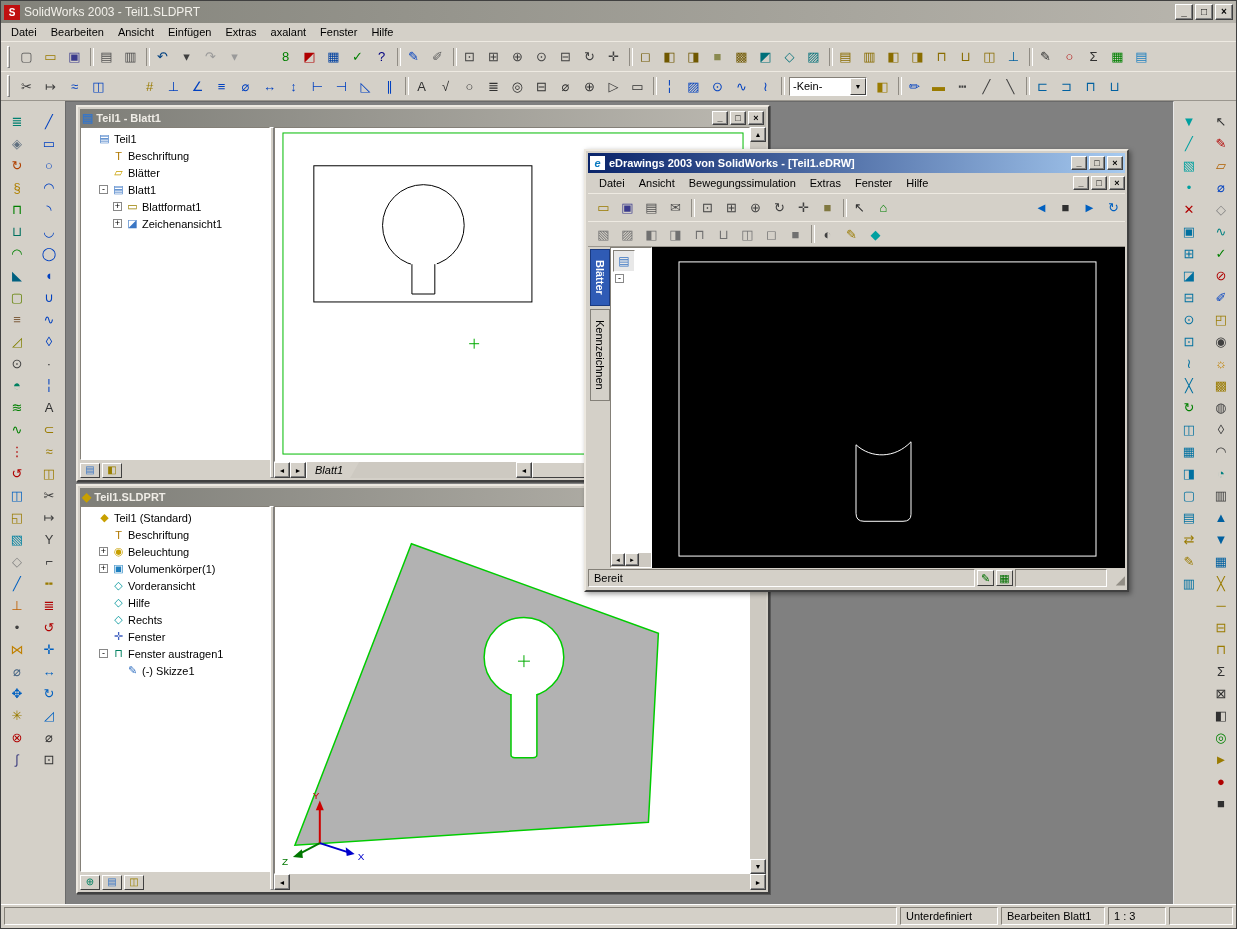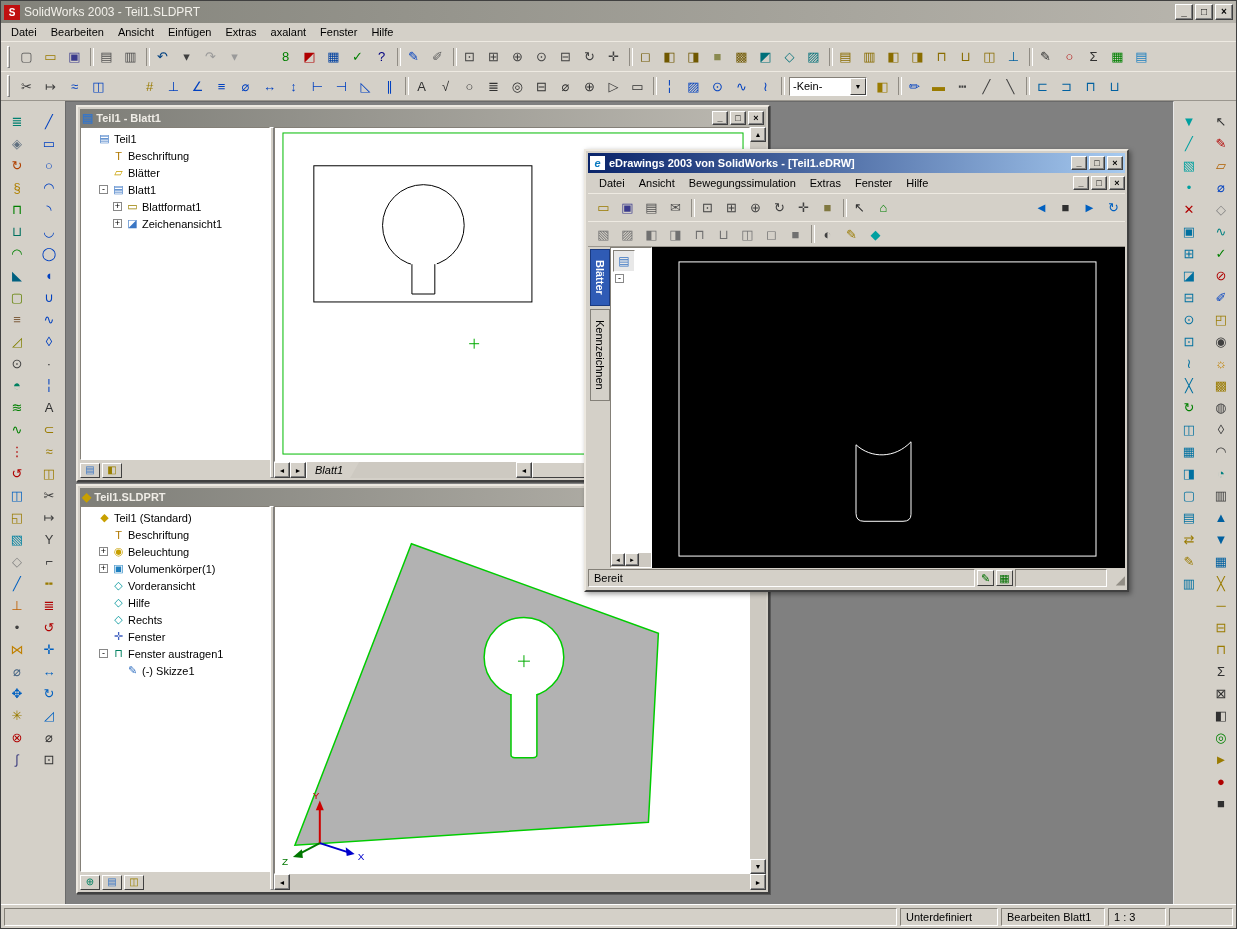--- a/index.html
+++ b/index.html
@@ -34,21 +34,21 @@
   .stb{position:absolute;top:100px;bottom:24px;background:#d4d0c8;display:flex;flex-direction:column;align-items:center;padding-top:10px;gap:2px;}
   .stb .tbtn{width:21px;height:20px;}
   .ltb1{left:0;width:32px;}
   .ltb2{left:32px;width:32px;}
   .rtb1{left:1173px;width:30px;}
   .rtb2{left:1203px;width:34px;}
 
   .mdi{position:absolute;left:64px;top:100px;width:1109px;height:805px;background:#808080;border:1px solid;border-color:#6a6a6a #e8e8e8 #e8e8e8 #6a6a6a;}
 
   
-  .mstatus{position:absolute;left:0;right:0;bottom:0;height:24px;background:#d4d0c8;border-top:1px solid #fff;display:flex;align-items:center;gap:3px;padding:2px 3px;margin-top:46px;}
+  .mstatus{position:absolute;left:0;right:0;bottom:0;height:24px;background:#d4d0c8;border-top:1px solid #fff;display:flex;gap:3px;padding:2px 3px;margin-top:46px;}
   .spanel{height:18px;border:1px solid;border-color:#848078 #fff #fff #848078;font-size:11px;display:flex;align-items:center;padding:0 5px;white-space:nowrap;color:#000;}
 
   
   .win{position:absolute;background:#d4d0c8;border:2px solid;border-color:#ece8e0 #404040 #404040 #ece8e0;box-shadow:1px 1px 0 rgba(0,0,0,.3);padding:2px;display:flex;flex-direction:column;}
   .ctitle{height:18px;flex:0 0 auto;display:flex;align-items:center;gap:3px;padding:0 2px;font-size:11px;font-weight:bold;}
   .ctitle.inactive{background:linear-gradient(90deg,#7e7e78,#bcb9b1);color:#efece6;}
   .cico{font-size:12px;line-height:1;flex:0 0 auto;}
   .cbody{flex:1;display:flex;min-height:0;}
   .leftcol{width:190px;flex:0 0 auto;display:flex;flex-direction:column;min-height:0;}
   .tree{flex:1;background:#fff;border:1px solid;border-color:#848078 #fff #fff #848078;padding:2px 0;overflow:hidden;}

